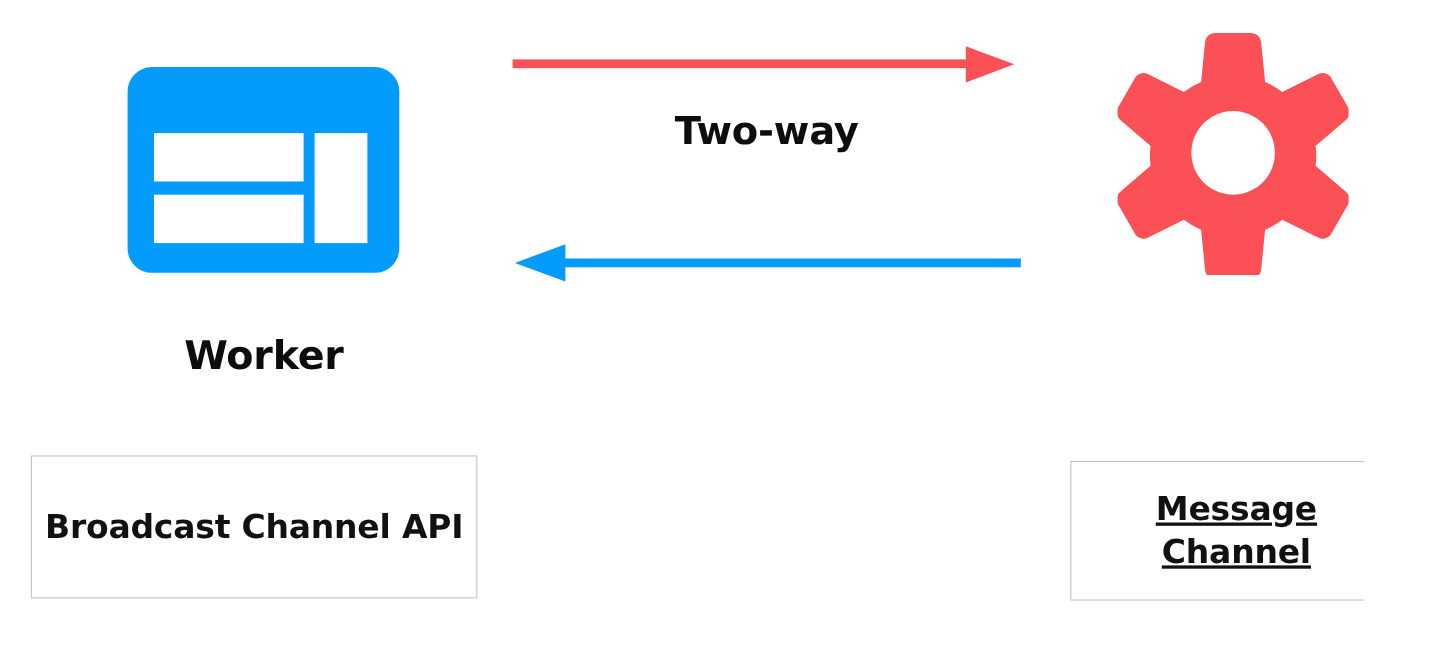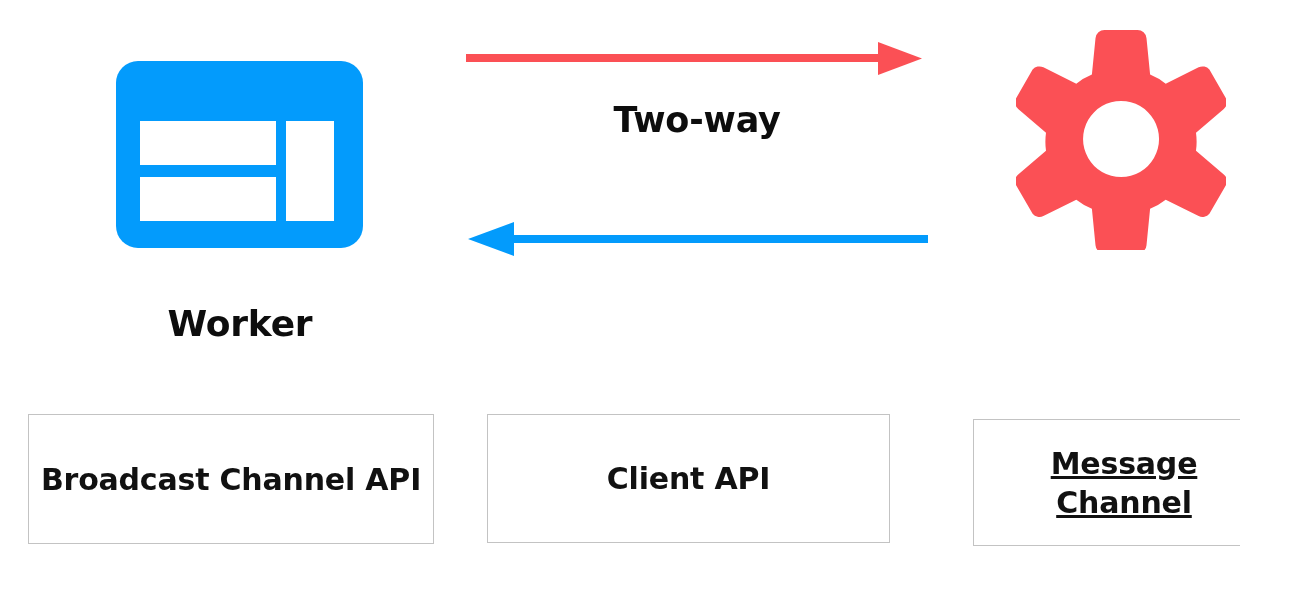--- a/index.html
+++ b/index.html
@@ -152,16 +152,15 @@
     <polygon points="6,22 52,5 52,39" fill="#039BFC"></polygon>
   </svg>
 
   <div id="center-caption">
     <div>Two-way</div>
   </div>
 
   <div id="label-window" class="node-label">Worker</div>
 
   <div id="api-box-broadcast" class="api-box">Broadcast Channel API</div>
-  <div id="api-box-client" class="api-box">Client API</div>
   <div id="api-box-message" class="api-box">Message Channel</div>
 
 </div>
 
 </body></html>

